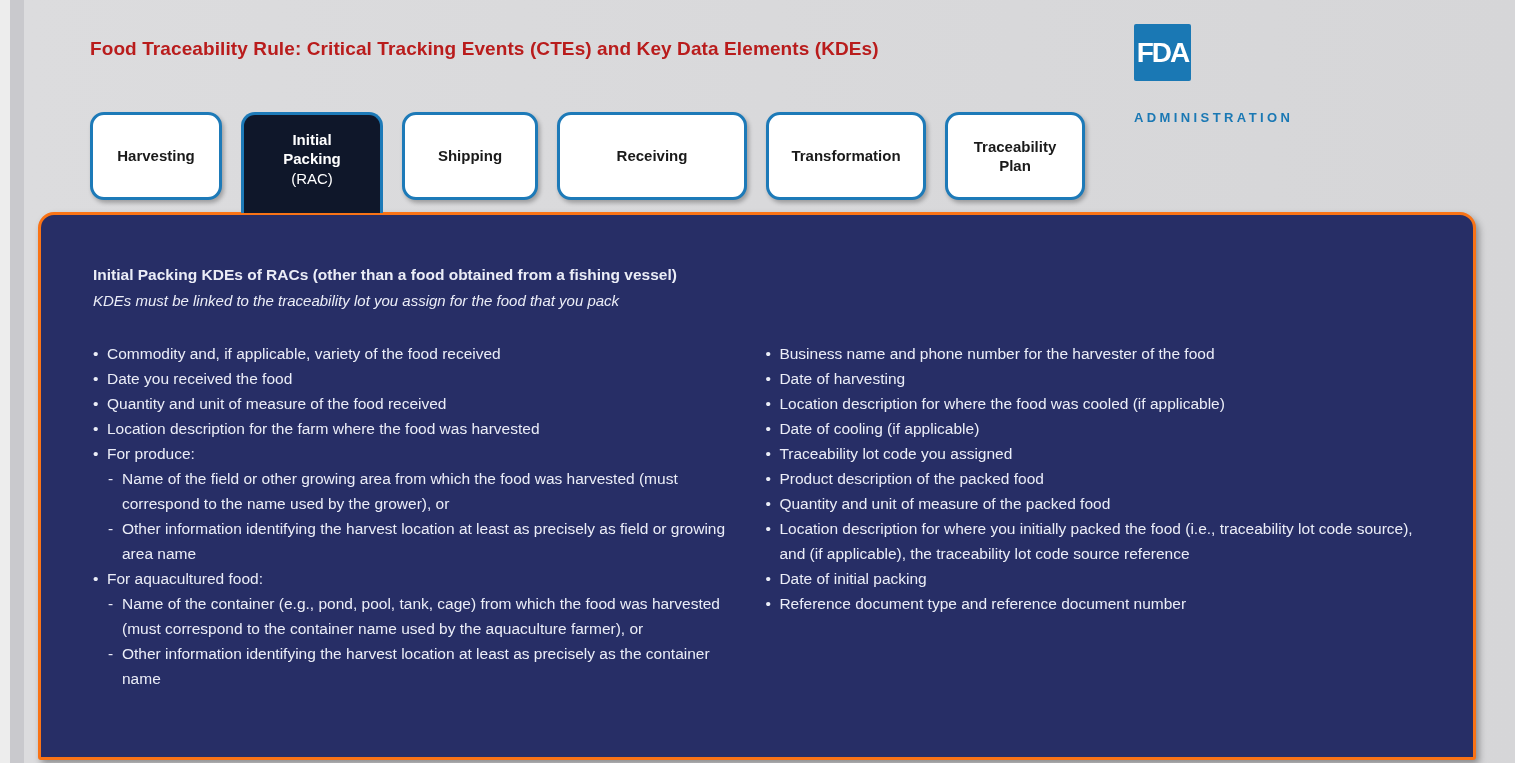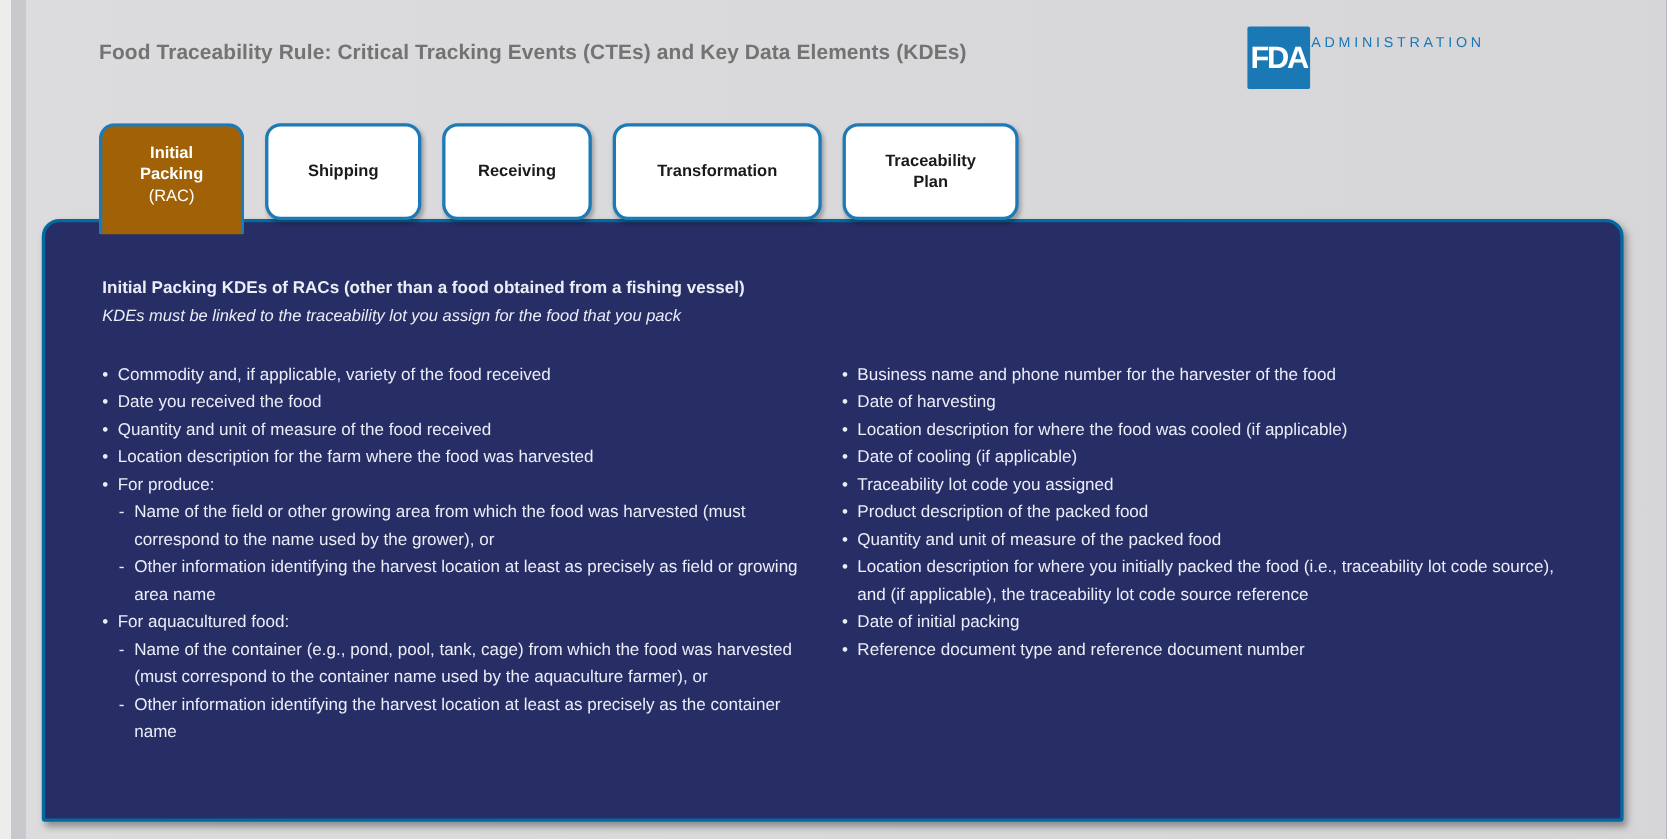--- a/index.html
+++ b/index.html
@@ -4,57 +4,57 @@
 <style>
   * { margin:0; padding:0; box-sizing:border-box; }
   html,body { width:1515px; height:763px; overflow:hidden; }
   body {
     font-family:"Liberation Sans", sans-serif;
     background:linear-gradient(to right,#ededed 0px,#ededed 10px,#c9c9cd 10px,#c9c9cd 24px,#dcdcde 24px,#d6d6d8 100%);
     position:relative;
   }
   .page-title {
     position:absolute; left:90px; top:38px;
-    font-size:19px; font-weight:bold; color:#737373; letter-spacing:.1px;
+    font-size:19px; font-weight:bold; color:#b91c1c; letter-spacing:.1px;
   }
   
-  .logo { position:absolute; left:1134px; top:24px; display:flex; gap:1px; align-items:flex-start; }
+  .logo { position:absolute; left:1134px; top:24px; display:flex; gap:22px; align-items:flex-start;flex-direction:column; }
   .logo-mark {
     width:57px; height:57px; background:#1a78b4; color:#fff;
     display:flex; align-items:center; justify-content:center;
     font-weight:bold; font-size:28px; letter-spacing:-2px; border-radius:2px;
   }
   .logo-l1 { font-size:27px; font-weight:bold; color:#1a78b4; line-height:1; margin-top:5px; }
-  .logo-l2 { font-size:13px; font-weight:normal; color:#1a78b4; letter-spacing:3.4px; margin-top:7px; }
+  .logo-l2 { font-size:13px; font-weight:bold; color:#1a78b4; letter-spacing:3.4px; margin-top:7px; }
   
   .tabs { position:absolute; left:90px; top:112px; display:flex; gap:19px; align-items:flex-start; z-index:3; }
   .tab {
     height:88px; background:#fff; border:3px solid #1d7ab8; border-radius:14px;
     display:flex; flex-direction:column; align-items:center; justify-content:center;
     text-align:center; font-size:15px; color:#1a1a1a; line-height:1.3;
     box-shadow:2px 3px 4px rgba(0,0,0,.28); padding:4px 6px; cursor:pointer;
   }
   .tab:nth-child(1){width:132px}
   .tab:nth-child(2){width:142px}
   .tab:nth-child(3){width:136px}
   .tab:nth-child(4){width:190px}
   .tab:nth-child(5){width:160px}
   .tab:nth-child(6){width:140px}
   .tab:nth-child(7){width:190px}
   .tab:nth-child(8){width:140px}
   .tab .b { font-weight:bold; }
   .tab.active {
-    background:#a16207; color:#fff; height:101px;
+    background:#0f172a; color:#fff; height:101px;
     border-bottom:none; border-radius:14px 14px 0 0; box-shadow:none;
     padding-bottom:14px;
   }
   
   .panel {
-    position:absolute; left:38px; top:199px; width:1438px; height:548px;
-    background:#272e66; border:3px solid #0369a1; border-radius:16px 16px 3px 3px;
+    position:absolute; left:38px; top:212px; width:1438px; height:548px;
+    background:#272e66; border:3px solid #f97316; border-radius:16px 16px 3px 3px;
     box-shadow:3px 4px 7px rgba(0,0,0,.35); z-index:2; color:#ebedf7;
   }
   .panel-inner { padding:51px 38px 0 52px; }
   .panel-heading { font-size:15.5px; font-weight:bold; }
   .panel-sub { font-size:15px; font-style:italic; margin-top:8px; }
   .columns { display:flex; gap:32px; margin-top:32px; }
   .col { font-size:15.5px; line-height:25px; }
   .col-left  { width:658px; }
   .col-right { width:688px; }
   .li { display:grid; grid-template-columns:14px 1fr; }
@@ -67,20 +67,23 @@
 <div class="page-title">Food Traceability Rule: Critical Tracking Events (CTEs) and Key Data Elements (KDEs)</div>
 
 <div class="logo">
   <div class="logo-mark">FDA</div>
   <div>
     <div class="logo-l2">ADMINISTRATION</div>
   </div>
 </div>
 
 <div class="tabs">
+    <div class="tab">
+      <div class="b">Harvesting</div>
+    </div>
     <div class="tab active">
       <div class="b">Initial</div>
       <div class="b">Packing</div>
       <div class="r">(RAC)</div>
     </div>
     <div class="tab">
       <div class="b">Shipping</div>
     </div>
     <div class="tab">
       <div class="b">Receiving</div>

